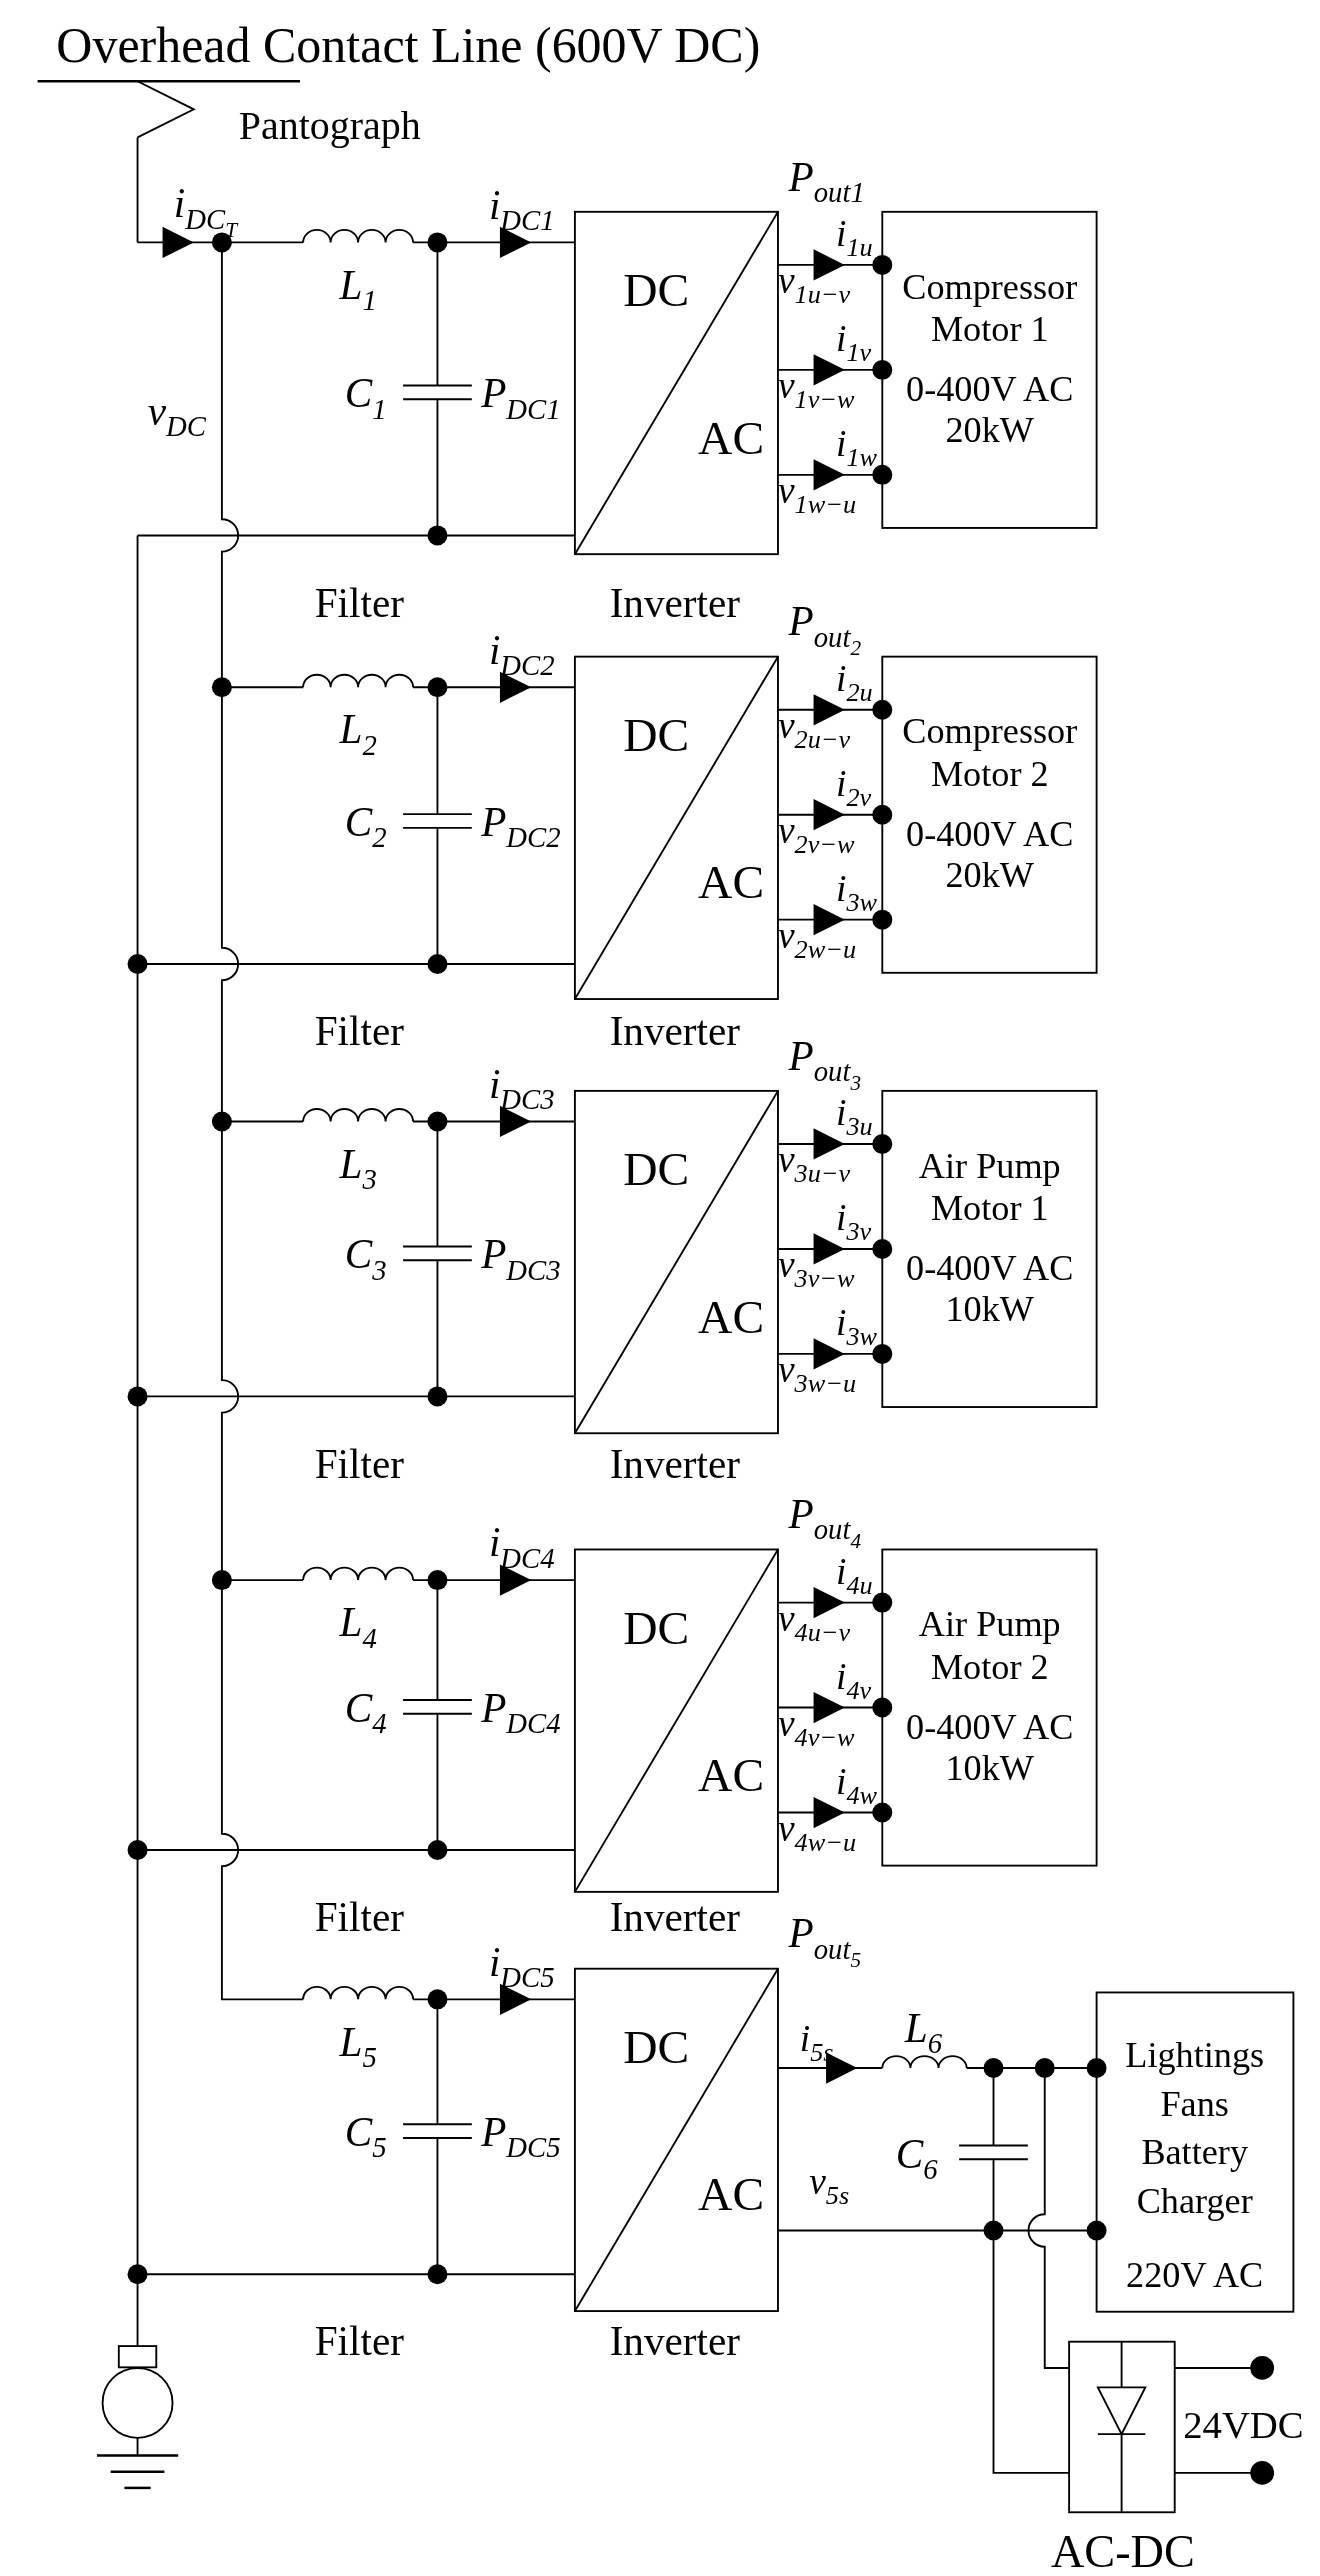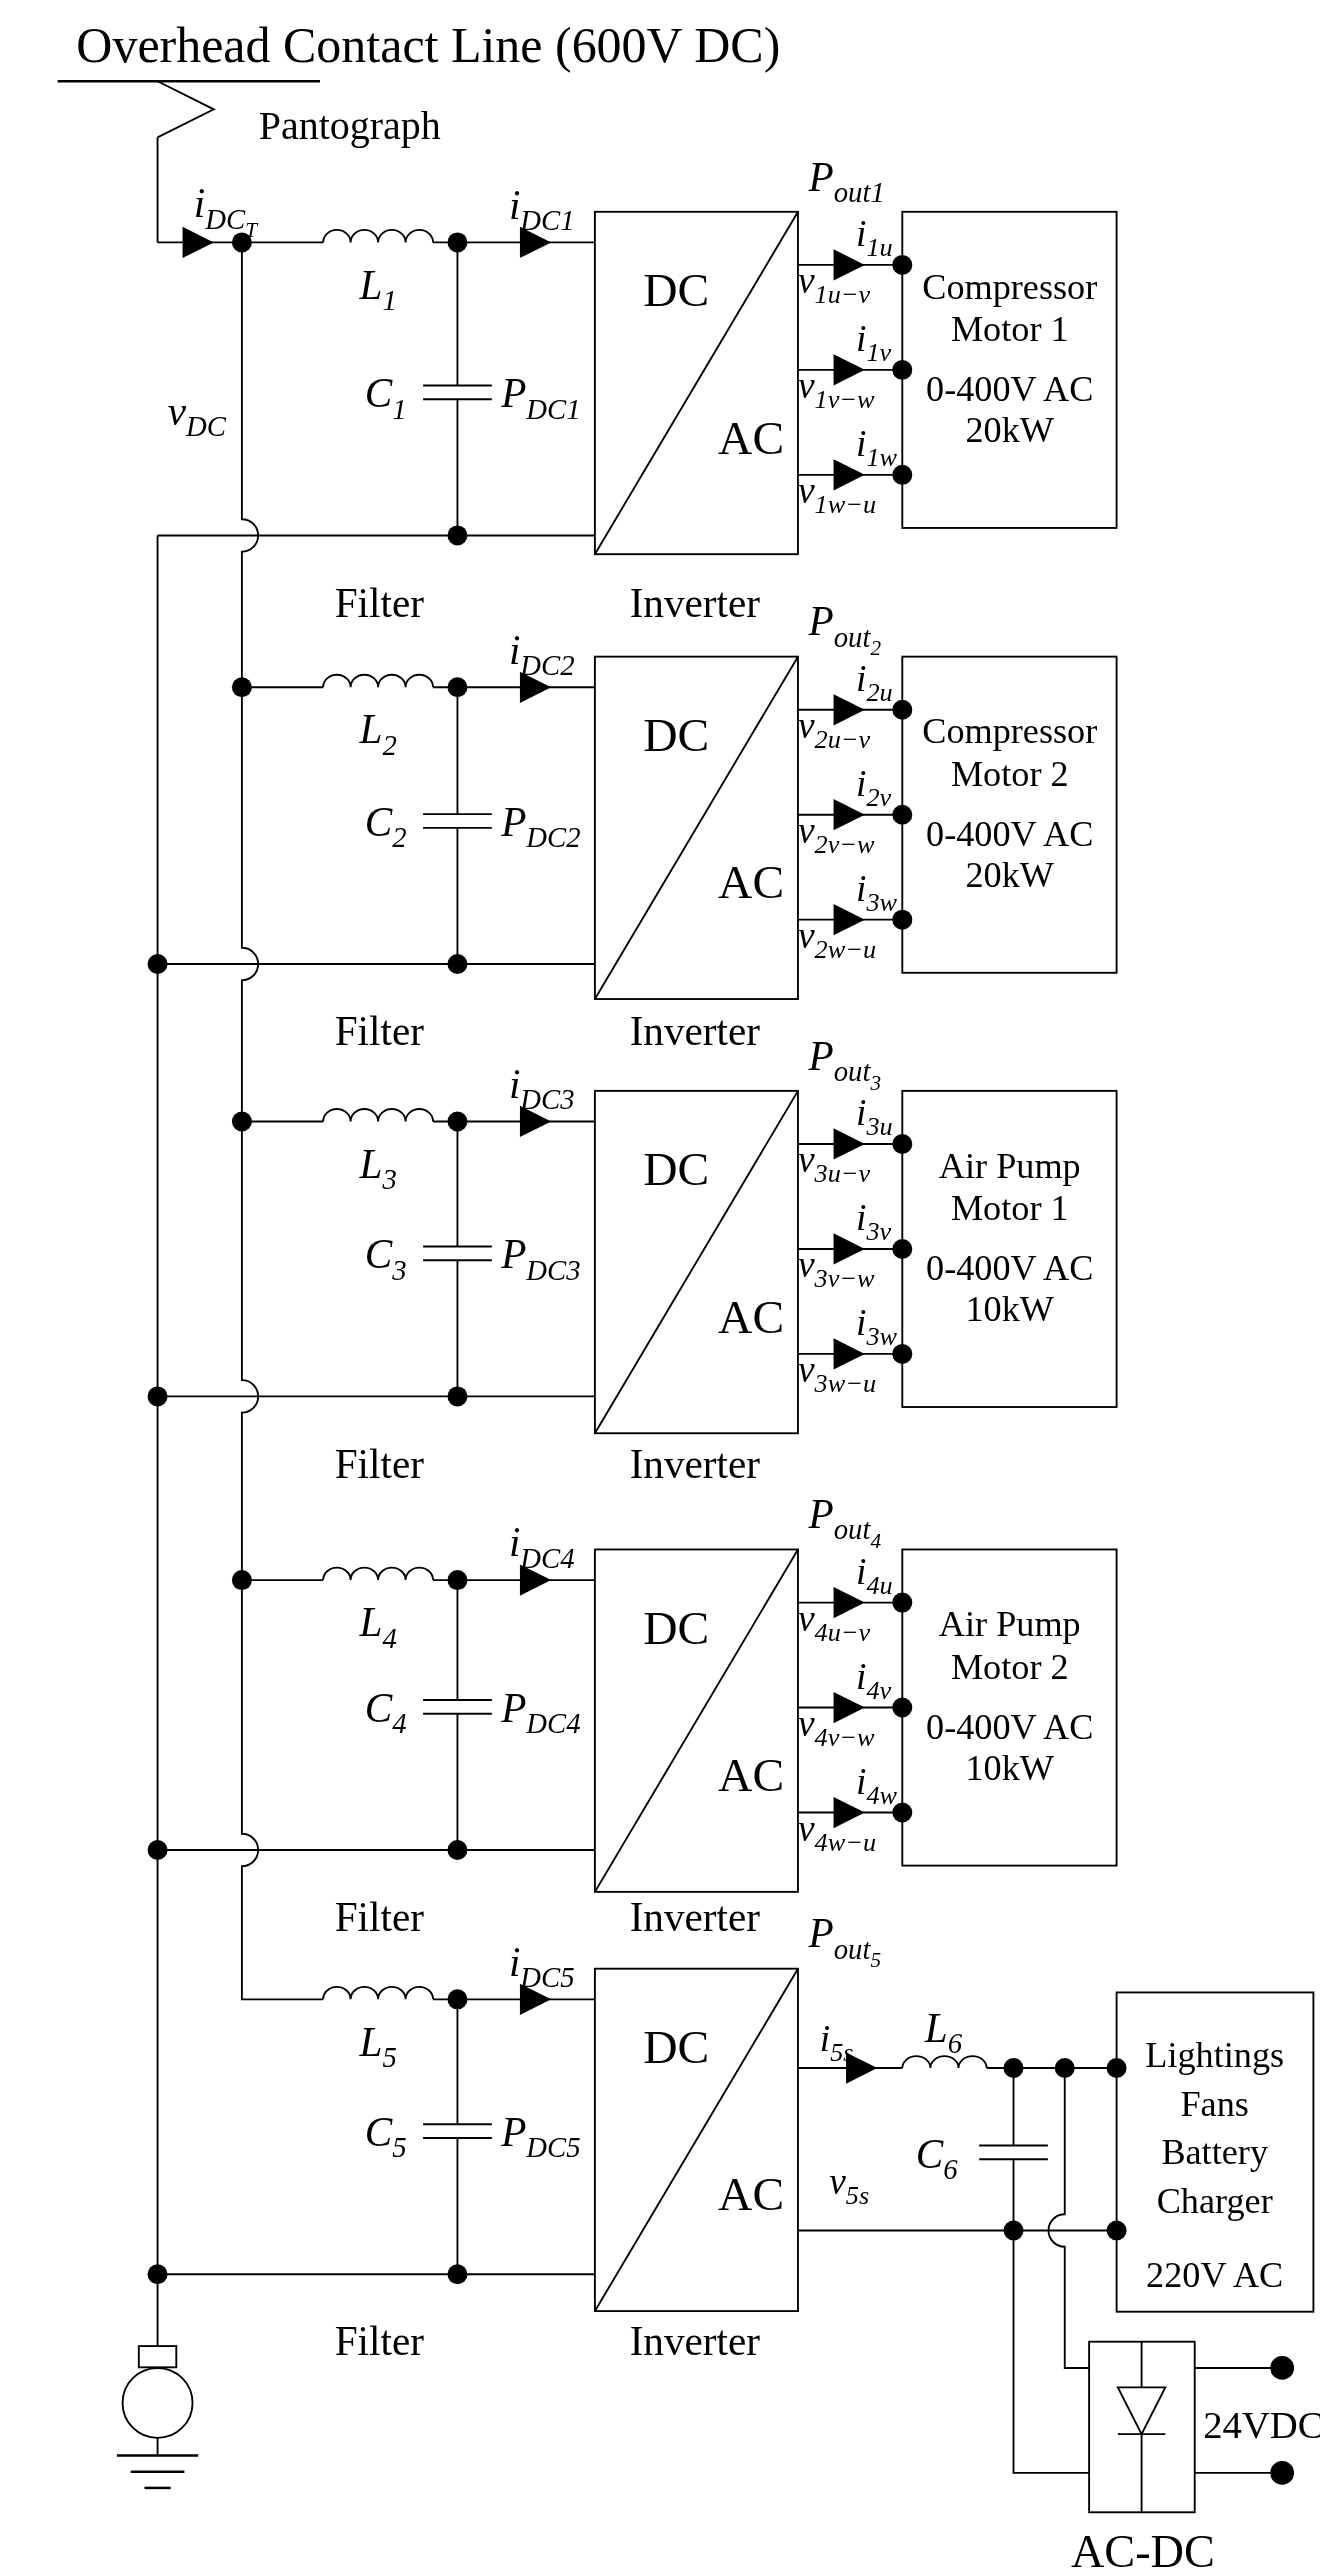--- a/index.html
+++ b/index.html
@@ -1,16 +1,16 @@
 <!DOCTYPE html>
 <html style="font-size:10px"><head>
 <meta charset="utf-8">
 <style>
   html,body{margin:0;padding:0;background:#ffffff;}
-  .page{width:1277px;height:2576px;background:#ffffff;position:relative;padding-left:20px;}
+  .page{width:1277px;height:2576px;background:#ffffff;position:relative;}
   svg{display:block;}
   .w{stroke:#000000;stroke-width:3;fill:none;}
   .w4{stroke:#000000;stroke-width:4;fill:none;}
   .f{fill:#000000;stroke:none;}
   text{font-family:"Liberation Serif","DejaVu Serif",serif;fill:#000000;}
   .title{font-size:80px;}
   .pant{font-size:64px;}
   .lab{font-size:66px;}
   .invtxt{font-size:76px;}
   .boxtxt{font-size:58px;}

